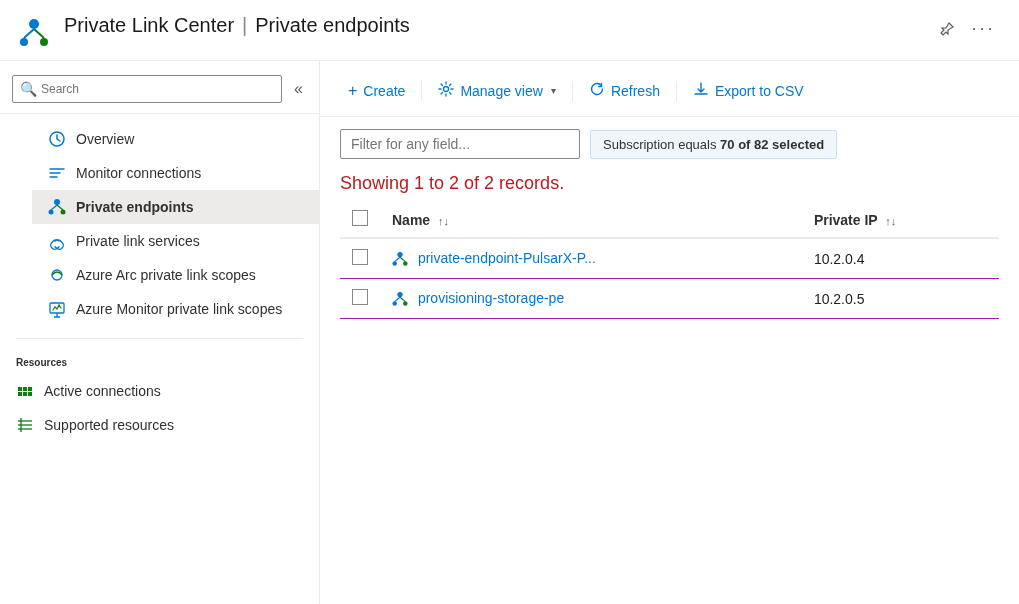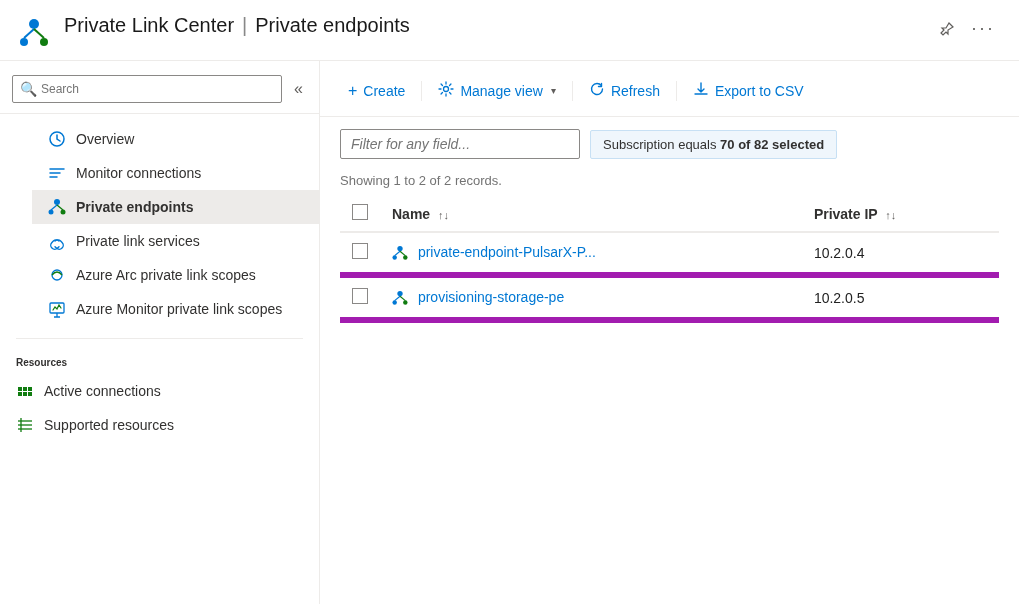--- a/index.html
+++ b/index.html
@@ -33,29 +33,29 @@
     .section-label { padding: 14px 16px 6px 16px; font-size: 10px; font-weight: 700; color: #323130; }
     .section-divider { border: none; border-top: 1px solid #edebe9; margin: 4px 16px; }
 
     
     .content { flex: 1; display: flex; flex-direction: column; overflow: hidden; }
     .toolbar { display: flex; align-items: center; gap: 4px; padding: 14px 20px 10px 20px; border-bottom: 1px solid #edebe9; flex-wrap: wrap; }
     .toolbar-btn { display: flex; align-items: center; gap: 6px; background: none; border: none; cursor: pointer; color: #0078d4; font-size: 14px; padding: 6px 8px; border-radius: 2px; }
     .toolbar-sep { width: 1px; height: 20px; background: #edebe9; margin: 0 4px; }
 
     .filter-row { display: flex; align-items: center; gap: 10px; padding: 12px 20px 8px 20px; }
-    .filter-input { border: 1px solid #8a8886; border-radius: 2px; padding: 6px 10px; font-size: 14px; width: 240px; outline: none; color: #605e5c; font-style: italic; }
+    .filter-input { border: 1px solid #8a8886; border-radius: 2px; padding: 6px 10px; font-size: 14px; width: 240px; outline: none; color: #605e5c; }
     .subscription-badge { background: #eff6fc; border: 1px solid #c7e0f4; border-radius: 2px; padding: 6px 12px; font-size: 13px; color: #323130; }
     .subscription-badge b { font-weight: 700; }
 
-    .records-info { padding: 6px 20px 8px 20px; font-size: 13px; color: #737373; }
+    .records-info { padding: 6px 20px 8px 20px; font-size: 18px; color: #b91c1c; }
 
     .data-table { width: 100%; border-collapse: collapse; }
     .data-table th { text-align: left; padding: 8px 12px; font-weight: 600; font-size: 14px; border-bottom: 2px solid #edebe9; color: #323130; white-space: nowrap; }
-    .data-table td { padding: 10px 12px; border-bottom: 6px solid #a21caf; font-size: 14px; vertical-align: middle; }
+    .data-table td { padding: 10px 12px; border-bottom: 1px solid #a21caf; font-size: 14px; vertical-align: middle; }
     .sort-icon { font-size: 11px; color: #605e5c; margin-left: 4px; }
     .checkbox { width: 16px; height: 16px; border: 1px solid #8a8886; display: inline-block; cursor: pointer; flex-shrink: 0; }
     .link-blue { color: #0078d4; cursor: pointer; text-decoration: none; }
     .row-icon { color: #0078d4; margin-right: 6px; font-size: 14px; }
 
     .table-wrapper { overflow-y: auto; flex: 1; padding: 0 20px; }
   </style>
 </head>
 <body>
 

